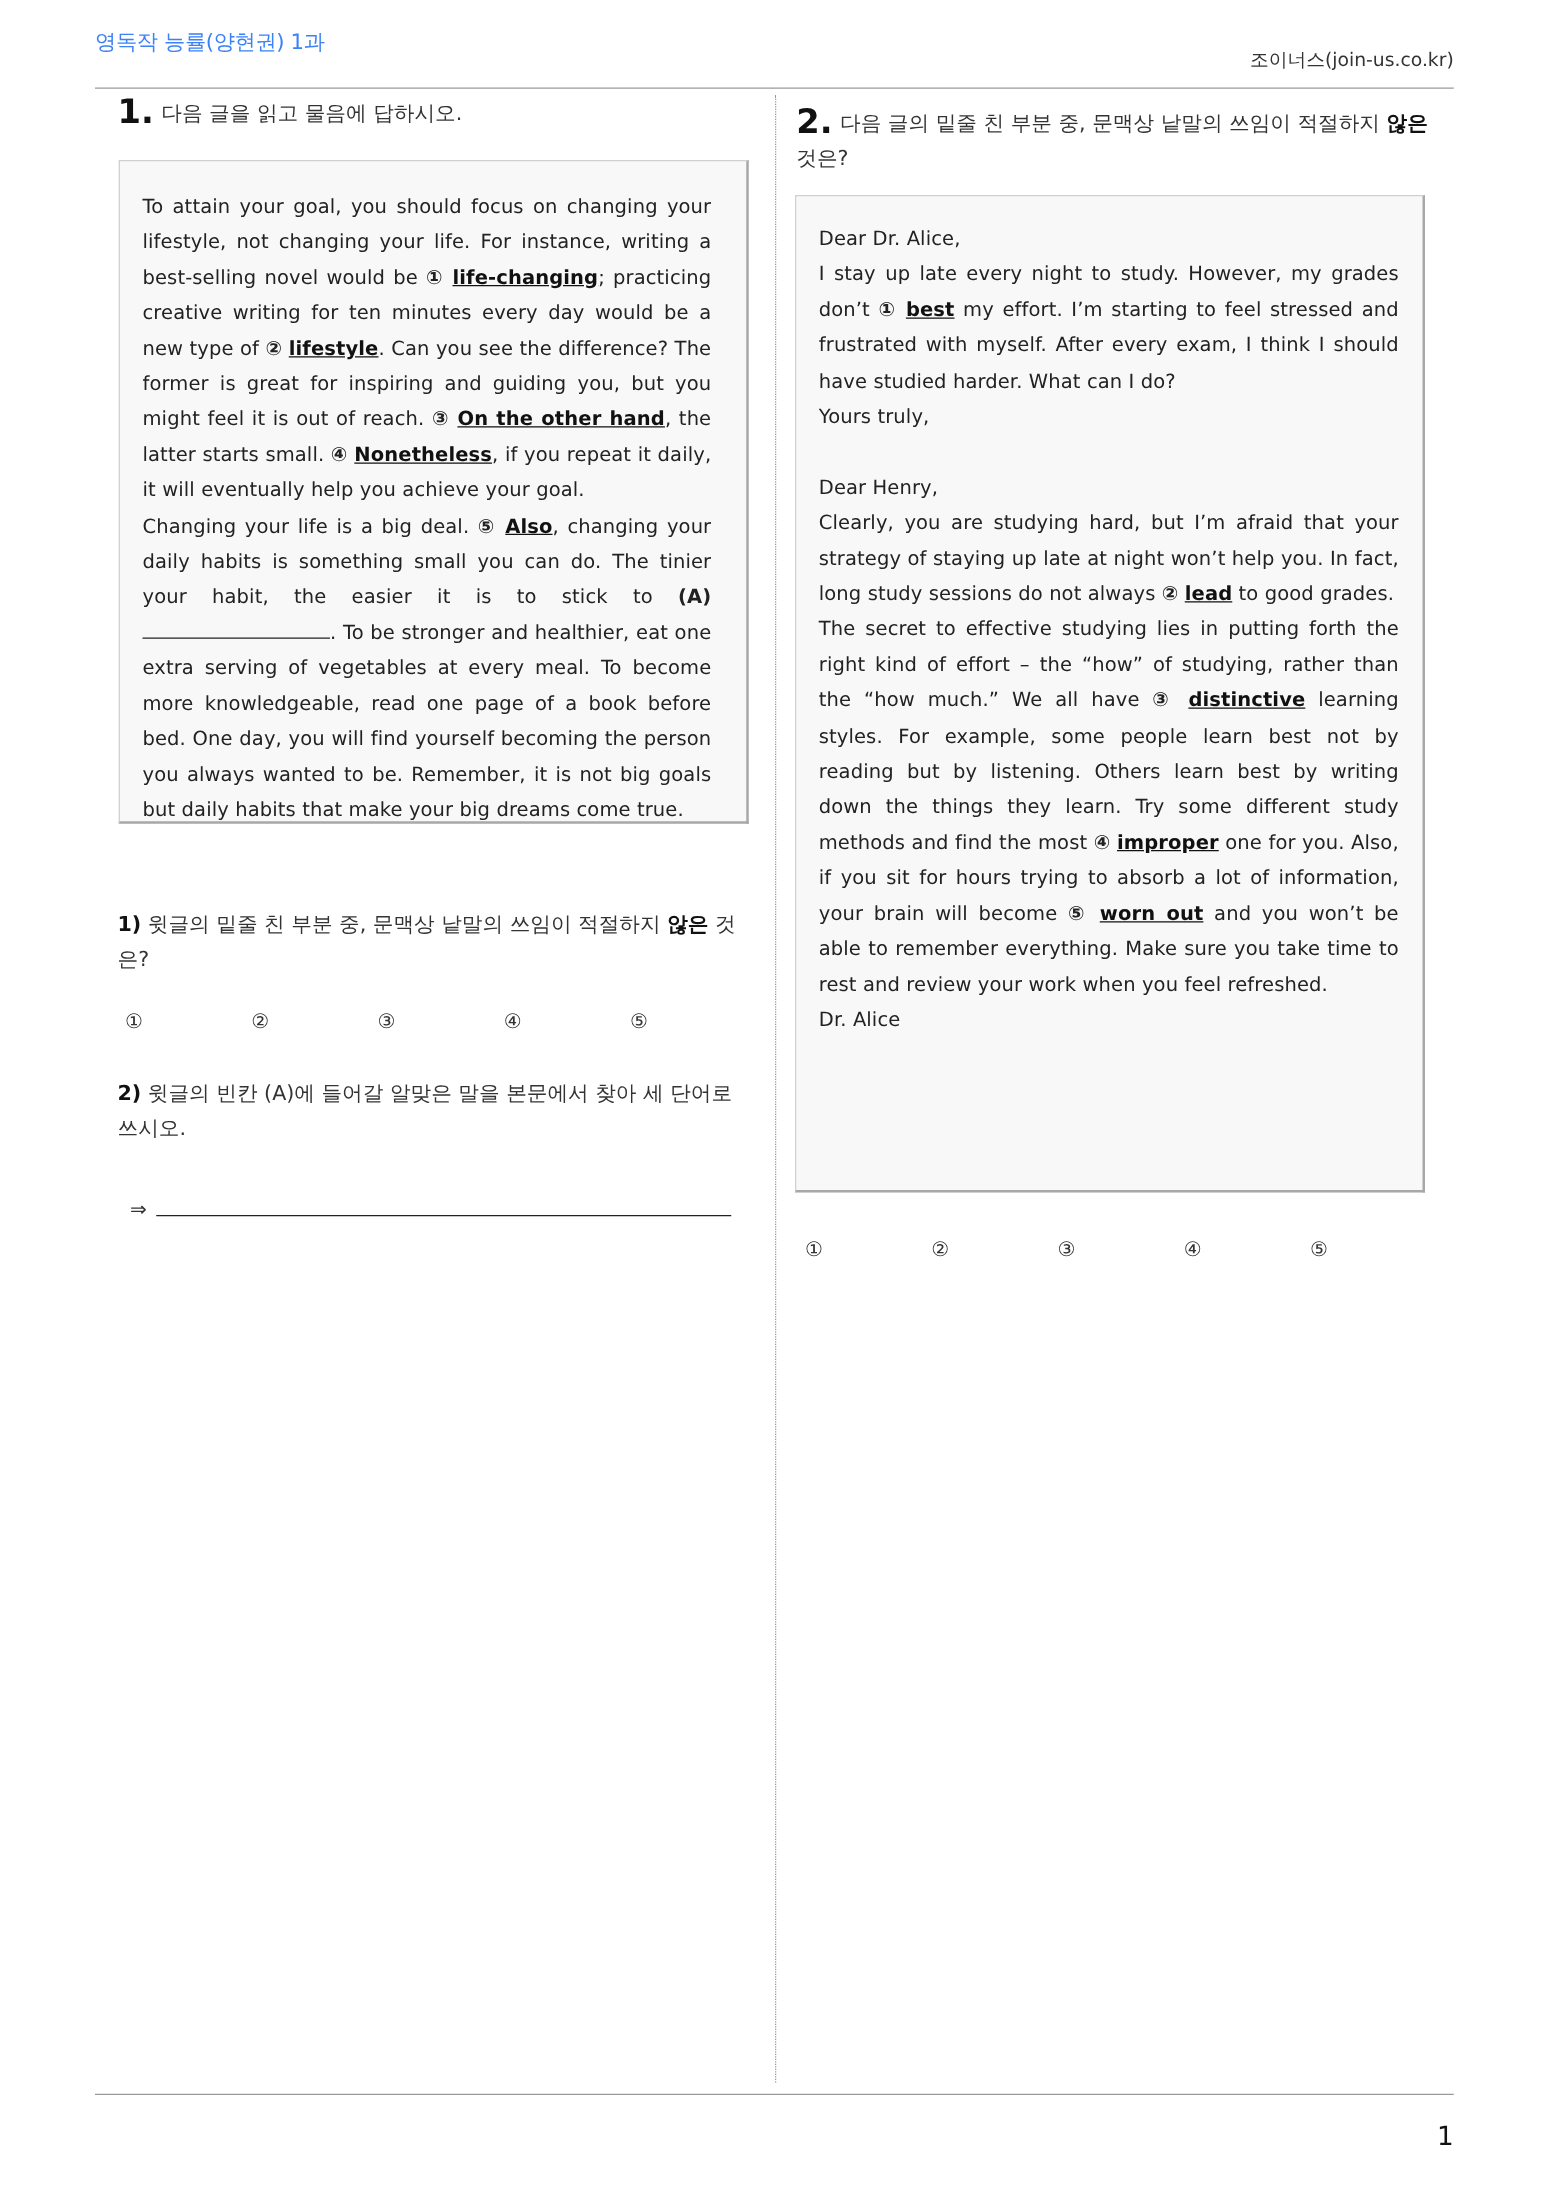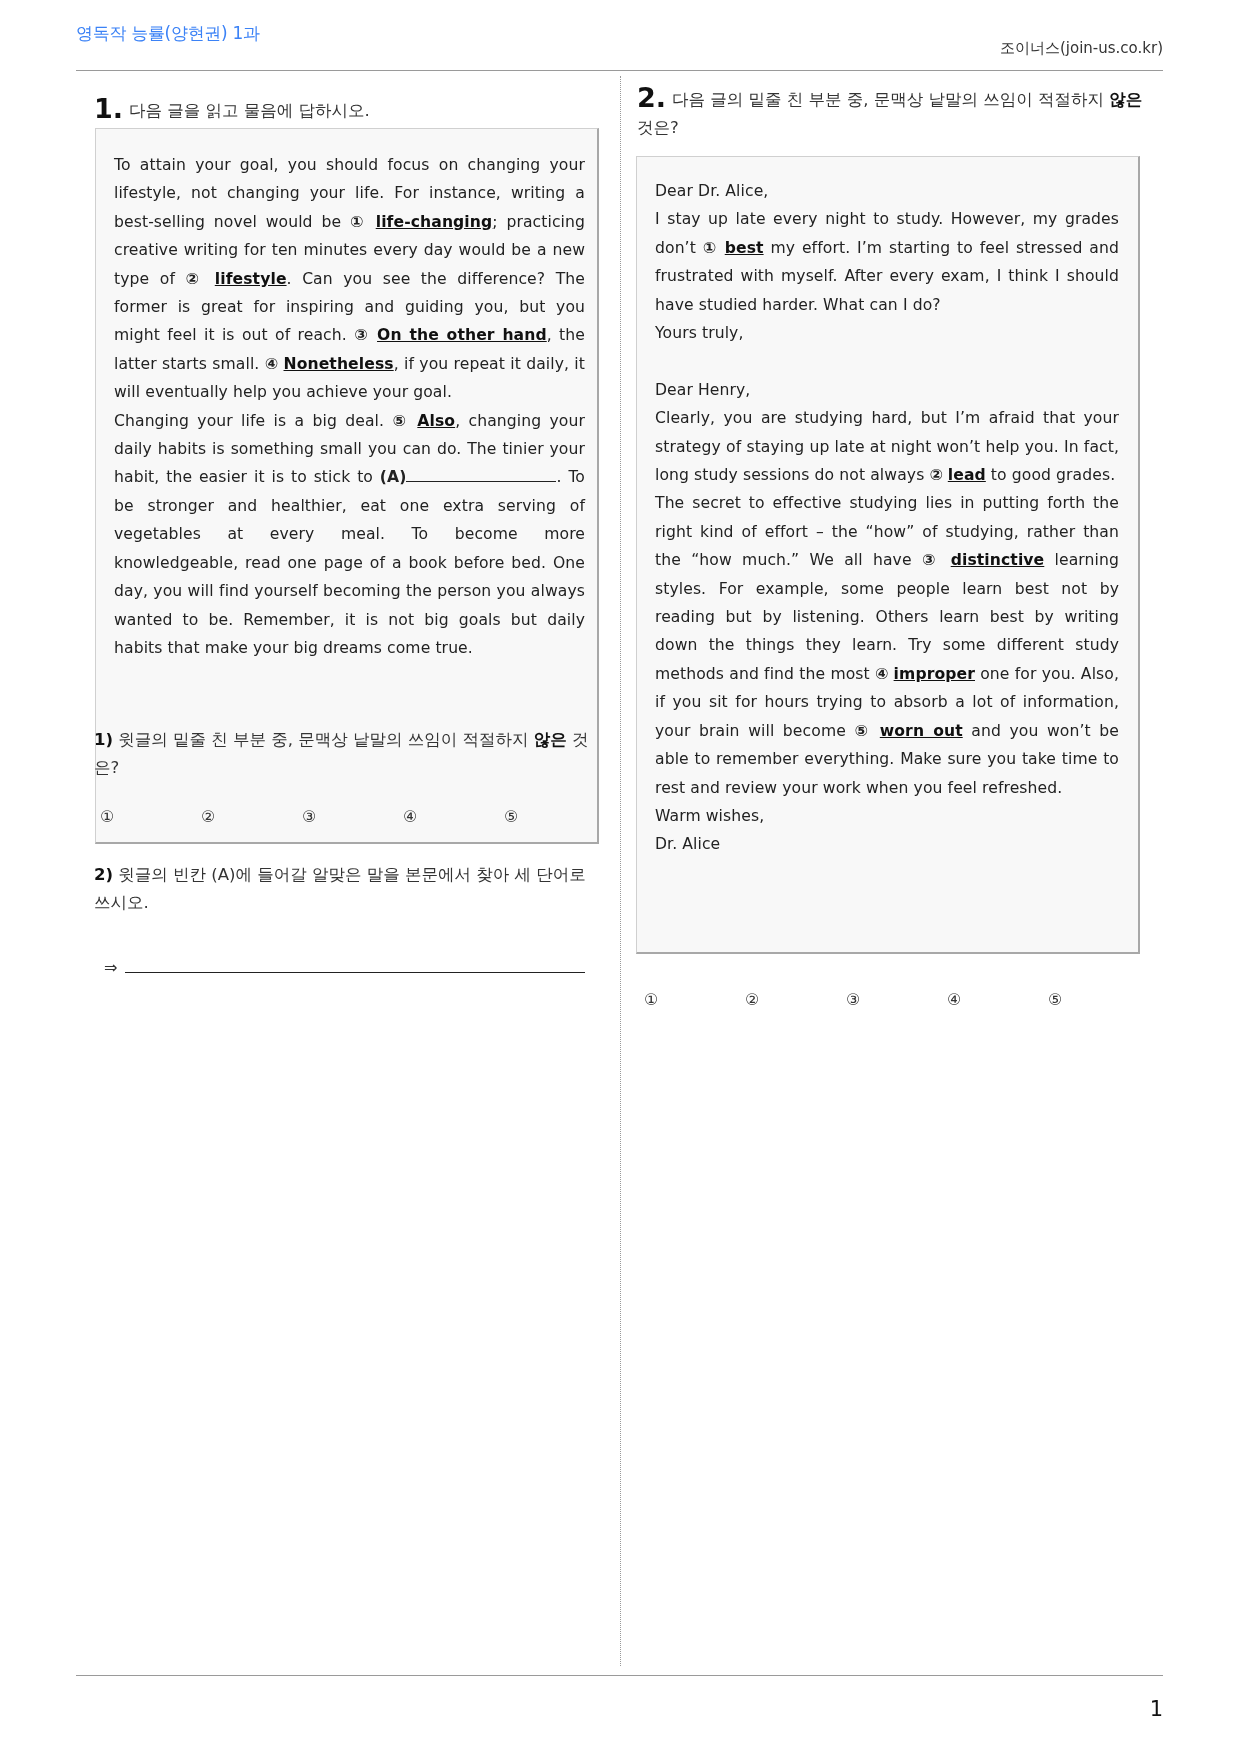--- a/index.html
+++ b/index.html
@@ -29,25 +29,25 @@
   .answer-line .line { display: inline-block; width: 460px; border-bottom: 1px solid #222; margin-left: 8px; height: 14px; }
 </style>
 </head>
 <body>
 
 <div class="header-title">영독작 능률(양현권) 1과</div>
 <div class="header-site">조이너스(join-us.co.kr)</div>
 <div class="header-rule"></div>
 <div class="col-divider"></div>
 
-<div class="q-head" style="left:94px; top:95px; width:500px;">
+<div class="q-head" style="left:94px; top:76px; width:500px;">
   <span class="q-num">1.</span><span>다음 글을 읽고 물음에 답하시오.</span>
 </div>
 
-<div class="passage" style="left:95px; top:128px; width:504px; height:716px; padding:22px 12px 0 18px;">
+<div class="passage" style="left:95px; top:128px; width:504px; height:531px; padding:22px 28px 0 18px;">
   <p><span>To attain your goal, you should focus on changing your lifestyle, not changing your life. For instance, writing a best-selling novel would be </span><span class="mk">①</span> <span class="u">life-changing</span><span>; practicing creative writing for ten minutes every day would be a new type of </span><span class="mk">②</span> <span class="u">lifestyle</span><span>. Can you see the difference? The former is great for inspiring and guiding you, but you might feel it is out of reach. </span><span class="mk">③</span> <span class="u">On the other hand</span><span>, the latter starts small. </span><span class="mk">④</span> <span class="u">Nonetheless</span><span>, if you repeat it daily, it will eventually help you achieve your goal.</span></p>
   <p><span>Changing your life is a big deal. </span><span class="mk">⑤</span> <span class="u">Also</span><span>, changing your daily habits is something small you can do. The tinier your habit, the easier it is to stick to </span><span class="mk">(A)</span><span class="blank"></span><span>. To be stronger and healthier, eat one extra serving of vegetables at every meal. To become more knowledgeable, read one page of a book before bed. One day, you will find yourself becoming the person you always wanted to be. Remember, it is not big goals but daily habits that make your big dreams come true.</span></p>
 </div>
 
 <div class="sub-q" style="left:94px; top:726px; width:498px;">
   <span class="sq-num">1)</span> <span>윗글의 밑줄 친 부분 중, 문맥상 낱말의 쓰임이 적절하지 </span><span class="q-emph">않은</span><span> 것은?</span>
 </div>
 
 <div class="choices" style="left:100px; top:807px;">
   <span>①</span>
@@ -70,21 +70,20 @@
 </div>
 
 <div class="passage" style="left:636px; top:156px; width:504px; height:798px; padding:20px 19px 0 18px;">
   <p>Dear Dr. Alice,</p>
   <p><span>I stay up late every night to study. However, my grades don’t </span><span class="mk">①</span> <span class="u">best</span><span> my effort. I’m starting to feel stressed and frustrated with myself. After every exam, I think I should have studied harder. What can I do?</span></p>
   <p>Yours truly,</p>
   <p style="height:28.4px;"></p>
   <p>Dear Henry,</p>
   <p><span>Clearly, you are studying hard, but I’m afraid that your strategy of staying up late at night won’t help you. In fact, long study sessions do not always </span><span class="mk">②</span> <span class="u">lead</span><span> to good grades.</span></p>
   <p><span>The secret to effective studying lies in putting forth the right kind of effort – the “how” of studying, rather than the “how much.” We all have </span><span class="mk">③</span> <span class="u">distinctive</span><span> learning styles. For example, some people learn best not by reading but by listening. Others learn best by writing down the things they learn. Try some different study methods and find the most </span><span class="mk">④</span> <span class="u">improper</span><span> one for you. Also, if you sit for hours trying to absorb a lot of information, your brain will become </span><span class="mk">⑤</span> <span class="u">worn out</span><span> and you won’t be able to remember everything. Make sure you take time to rest and review your work when you feel refreshed.</span></p>
-  <p>Warm wishes,</p>
   <p>Dr. Alice</p>
 </div>
 
 <div class="choices" style="left:644px; top:990px;">
   <span>①</span>
   <span>②</span>
   <span>③</span>
   <span>④</span>
   <span>⑤</span>
 </div>

